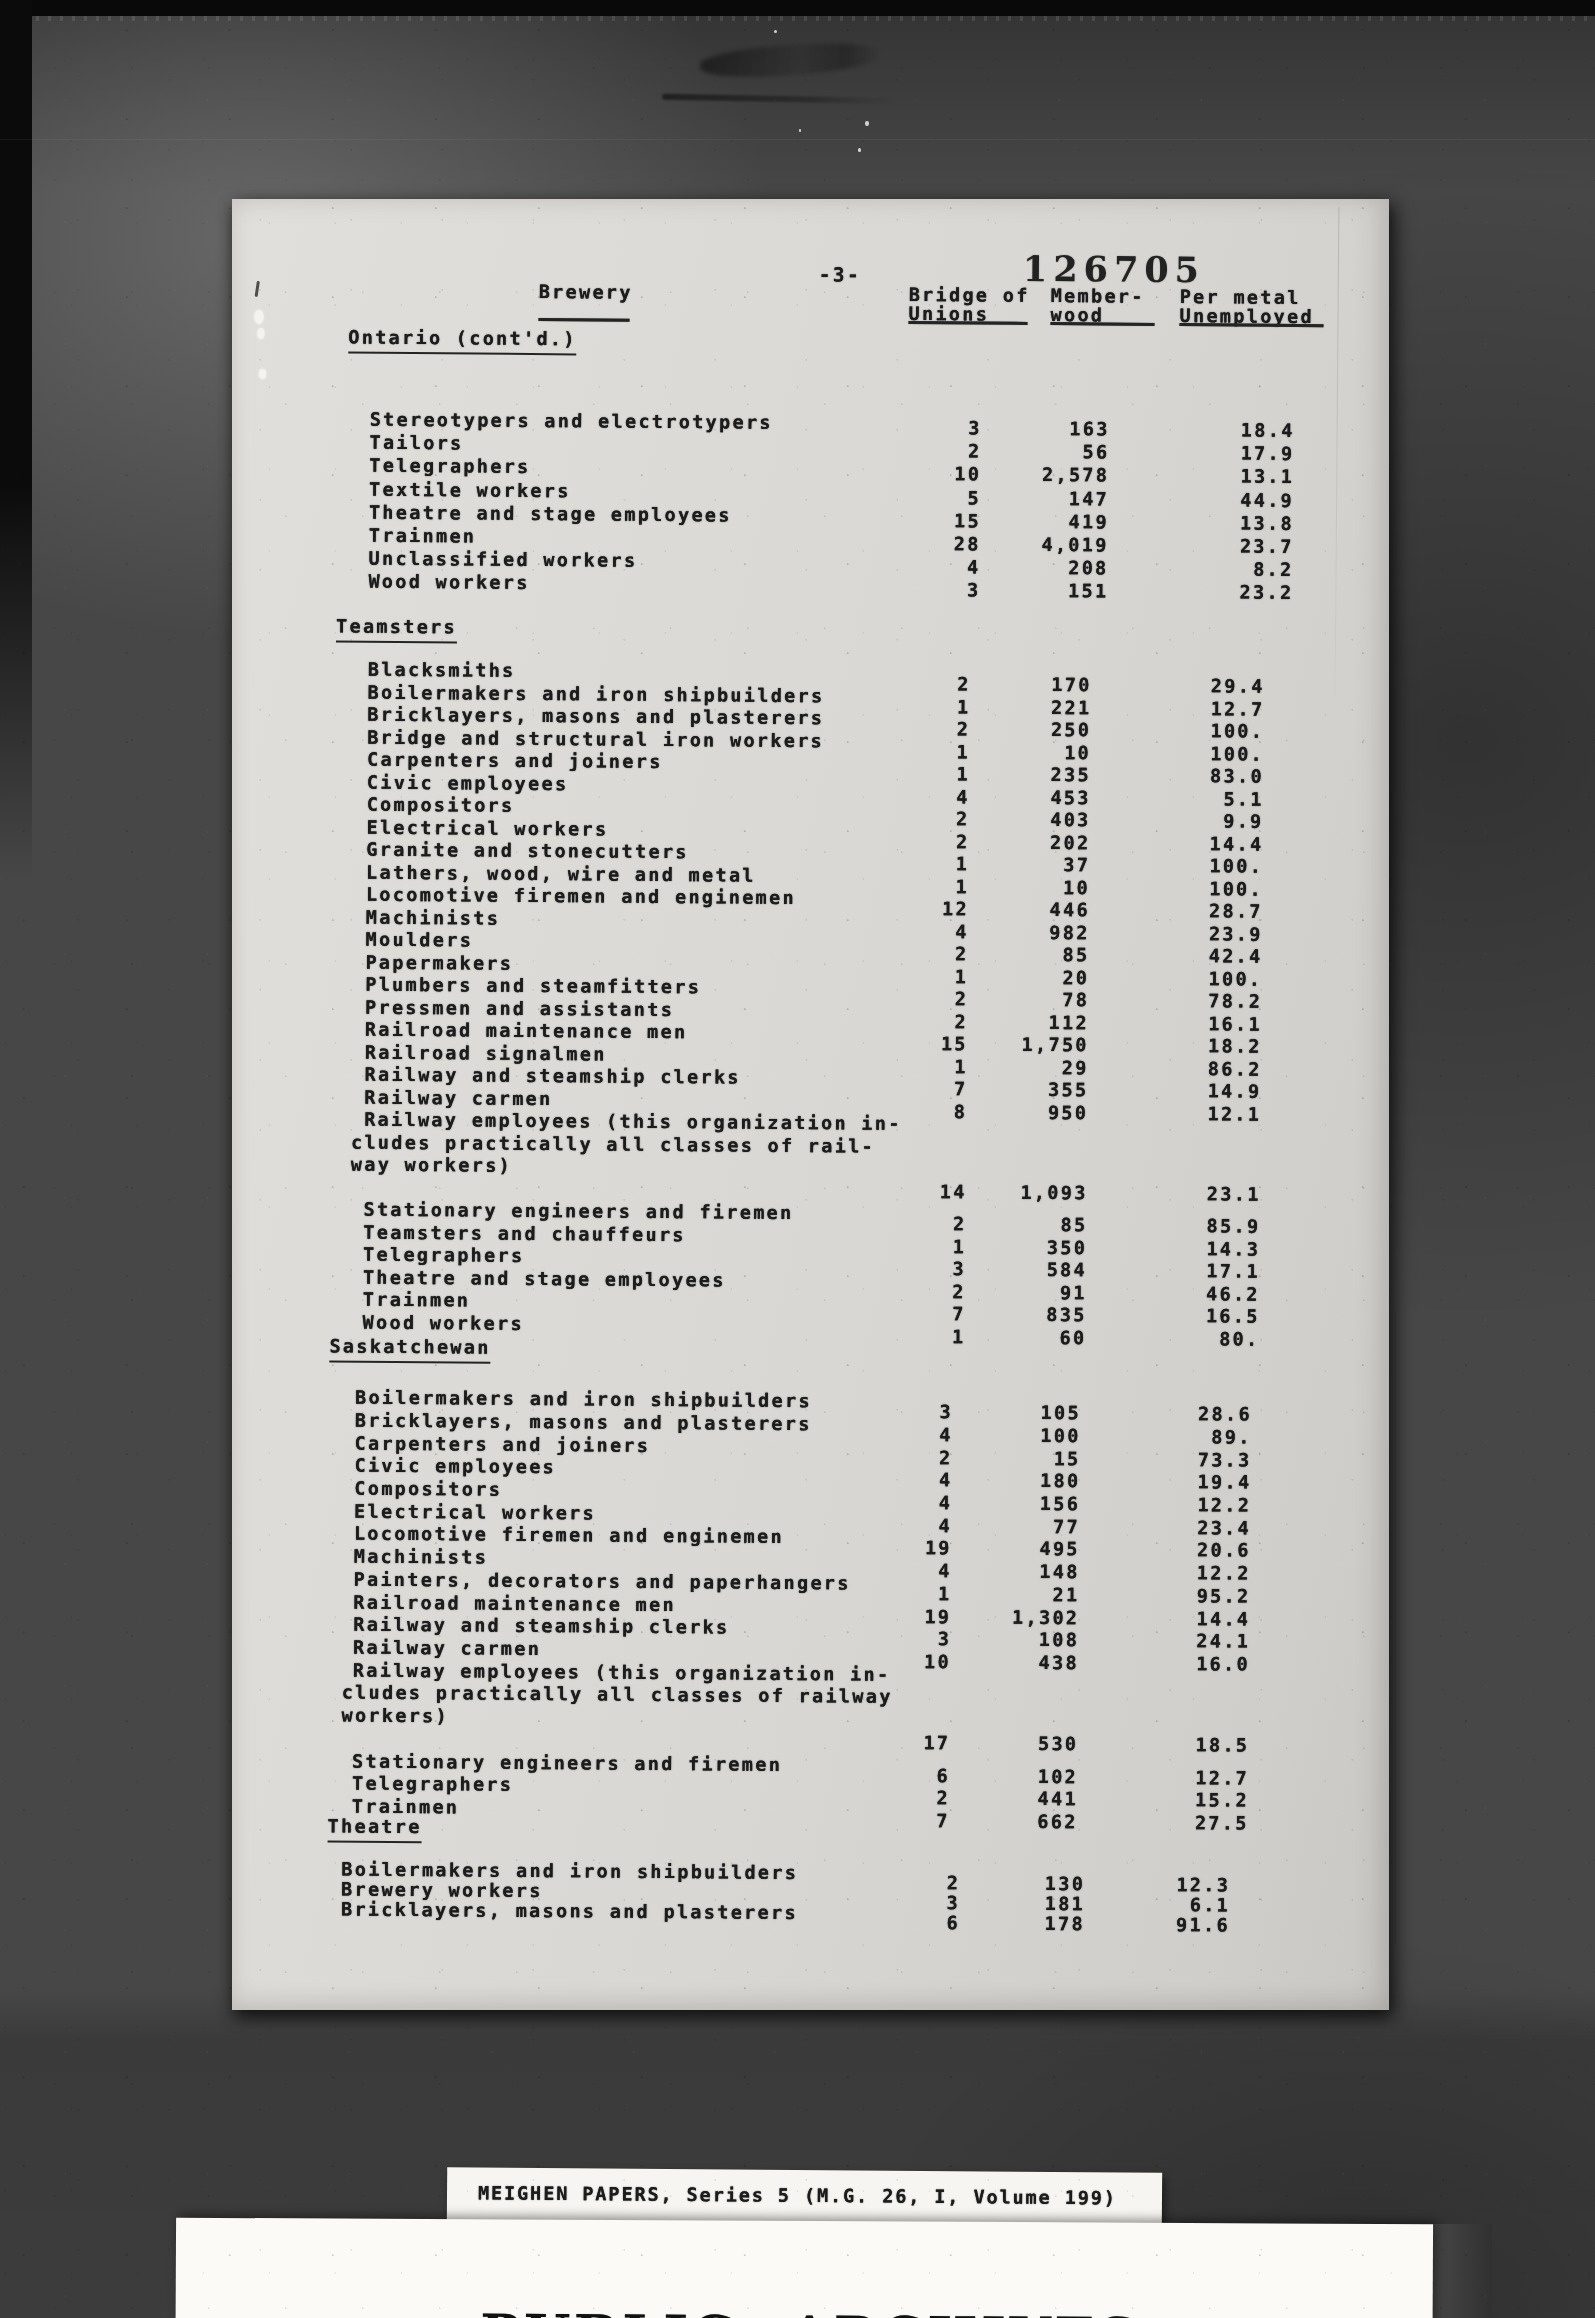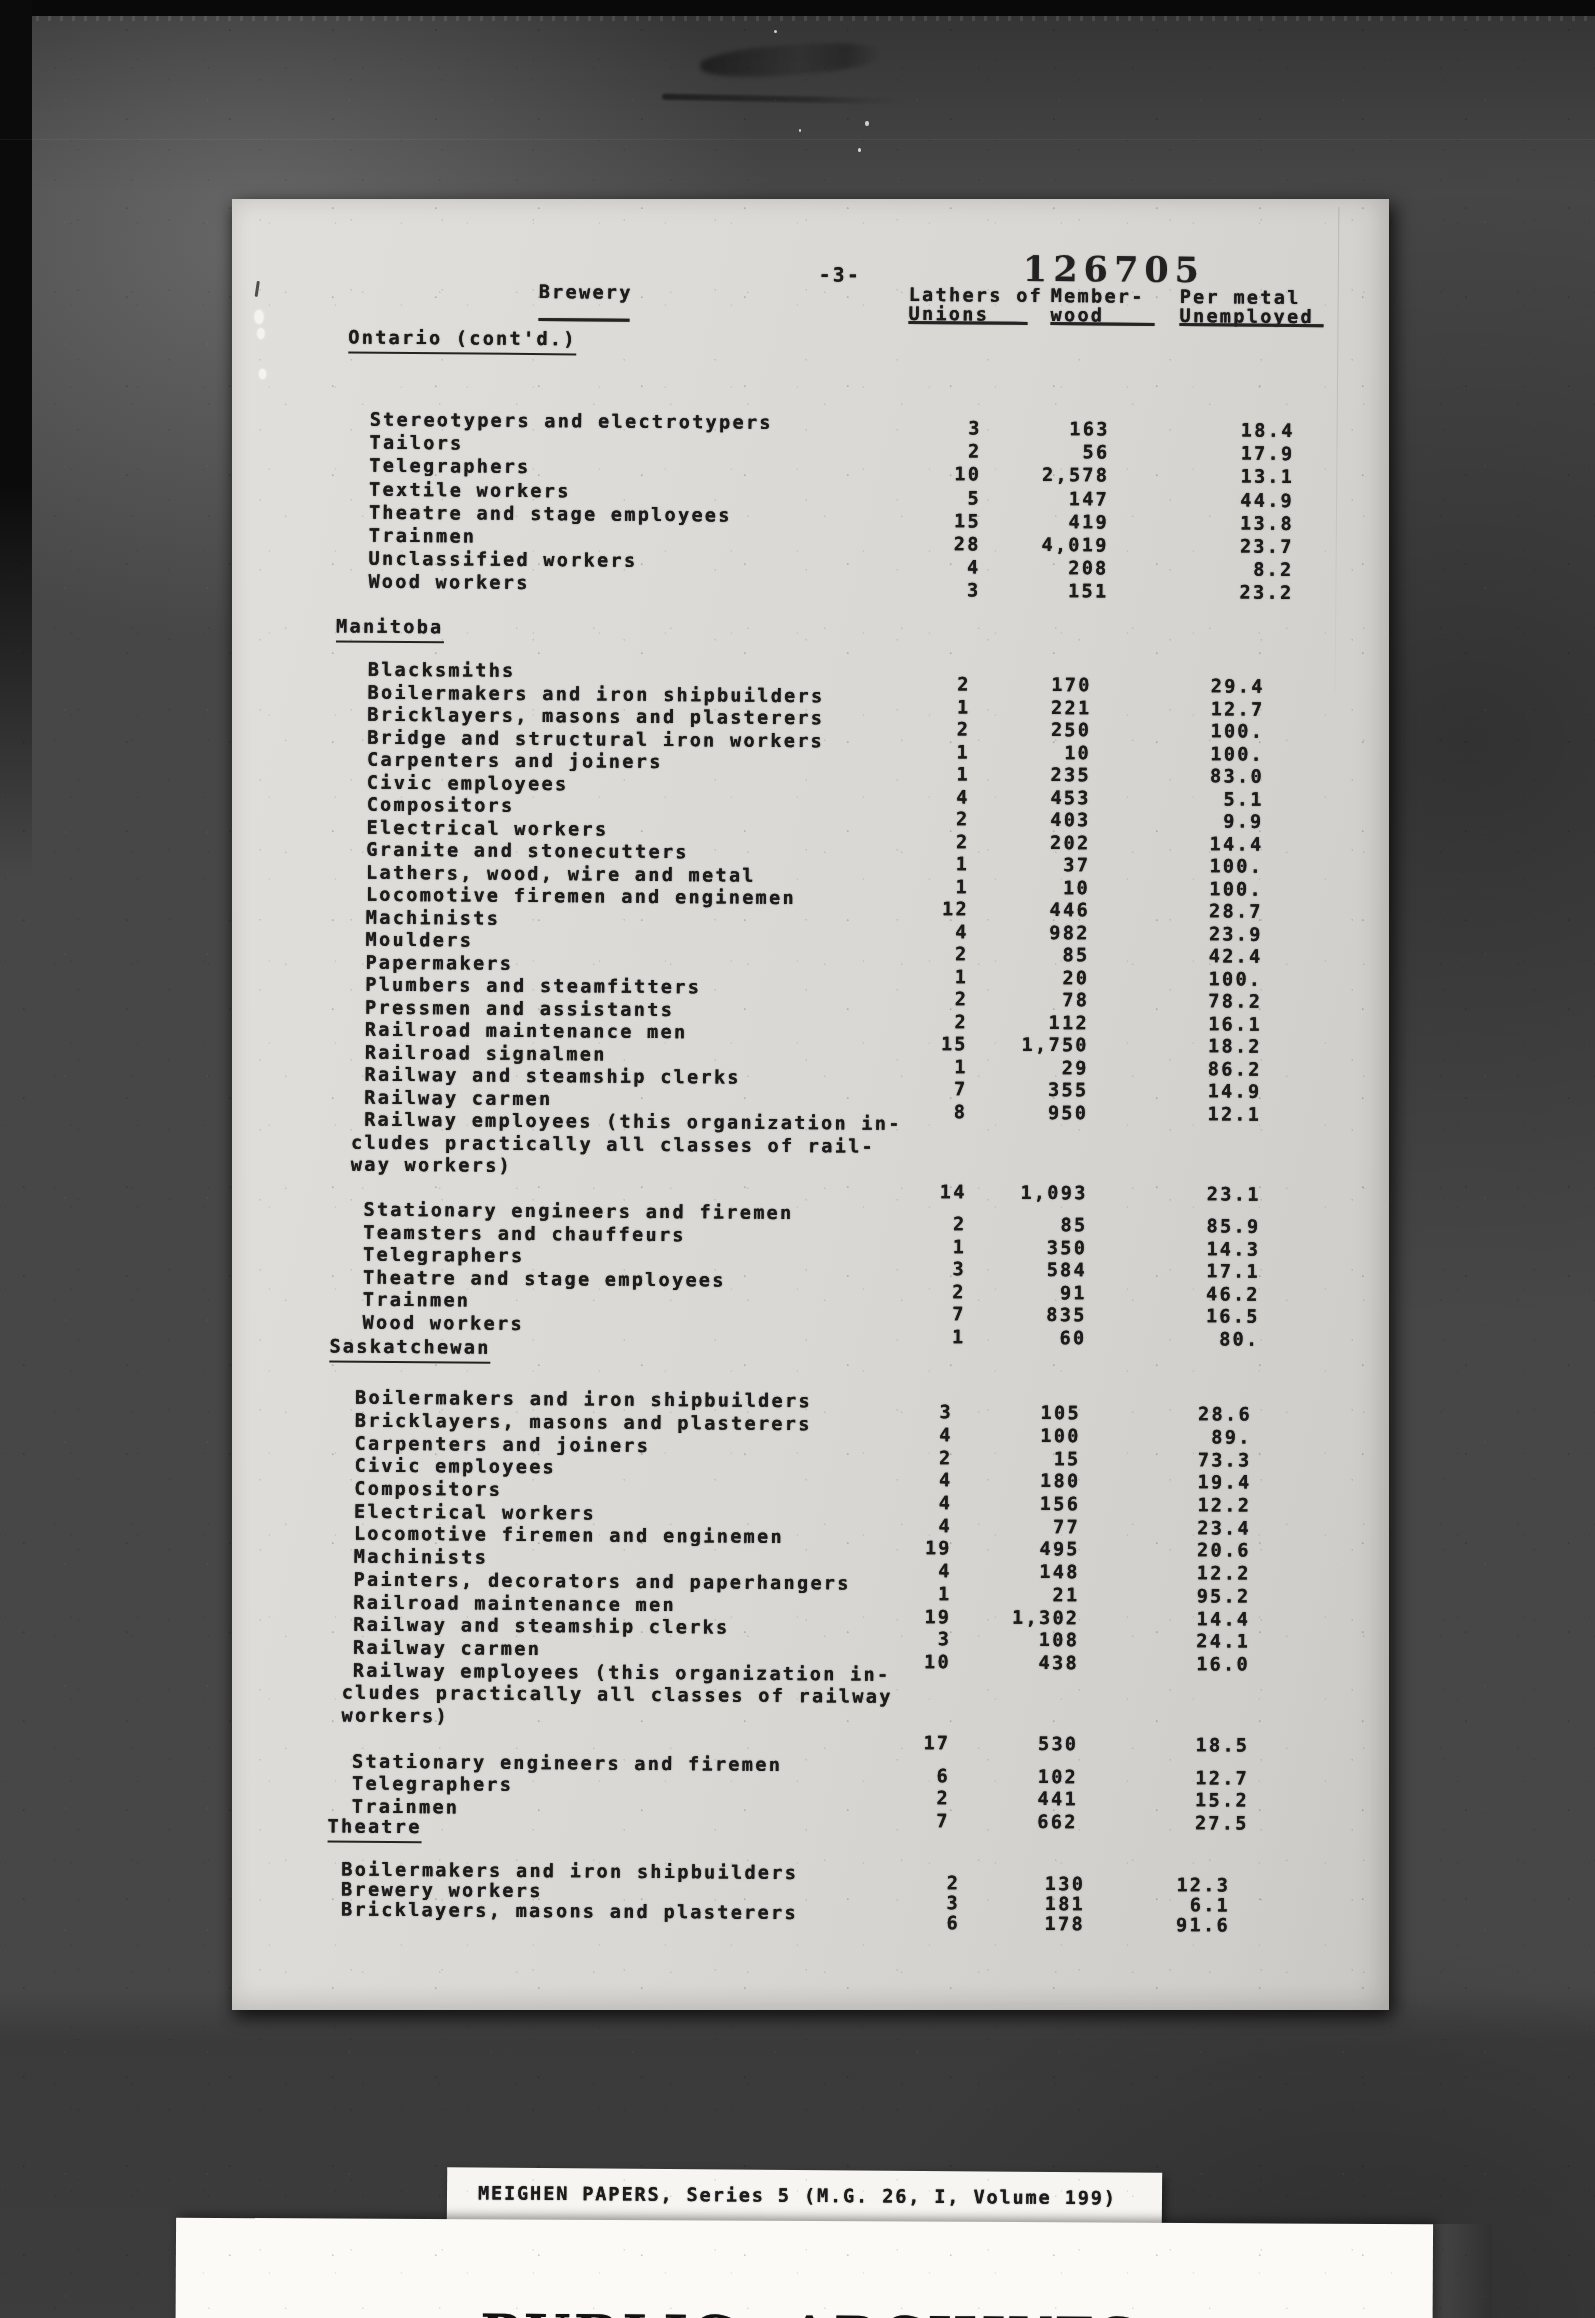--- a/index.html
+++ b/index.html
@@ -91,21 +91,21 @@
     <div class="content">
       <div class="stamp">126705</div>
       <div class="pageno tw">-3-</div>
 
       <div class="hblock tw" style="left:307px;top:81px;">
         <span>Brewery</span>
       </div>
       <div class="hl" style="left:307px;top:117px;width:91px;"></div>
 
       <div class="hblock tw" style="left:677px;top:81px;">
-        <span>Lathers of</span>
+        <span>Bridge of</span>
         <span class="hline2">Unions</span>
       </div>
       <div class="hl" style="left:677px;top:117px;width:119px;"></div>
 
       <div class="hblock tw" style="left:819px;top:81px;">
         <span>Member-</span>
         <span class="hline2">wood</span>
       </div>
       <div class="hl" style="left:819px;top:117px;width:104px;"></div>
 
@@ -158,21 +158,21 @@
             <span class="num" style="width: 751px; top: 3.7px;">4</span>
             <span class="num" style="width: 879px; top: 3.7px;">208</span>
             <span class="num" style="width: 1064px; top: 3.7px;">8.2</span>
           </div>
           <div class="row tw" style="top: 372px;">
             <span class="trade" style="left: 139px;">Wood workers</span>
             <span class="num" style="width: 751px; top: 3.7px;">3</span>
             <span class="num" style="width: 879px; top: 3.7px;">151</span>
             <span class="num" style="width: 1064px; top: 3.7px;">23.2</span>
           </div>
-          <div class="sec-title tw" style="left: 107px; top: 417px;">Manitoba</div>
+          <div class="sec-title tw" style="left: 107px; top: 417px;">Teamsters</div>
           <div class="row tw" style="top: 460px;">
             <span class="trade" style="left: 139px;">Blacksmiths</span>
             <span class="num" style="width: 742px; top: 10.2px;">2</span>
             <span class="num" style="width: 863px; top: 10.2px;">170</span>
             <span class="num" style="width: 1036px; top: 10.2px;">29.4</span>
           </div>
           <div class="row tw" style="top: 483px;">
             <span class="trade" style="left: 139px;">Boilermakers and iron shipbuilders</span>
             <span class="num" style="width: 742px; top: 10.2px;">1</span>
             <span class="num" style="width: 863px; top: 10.2px;">221</span>

